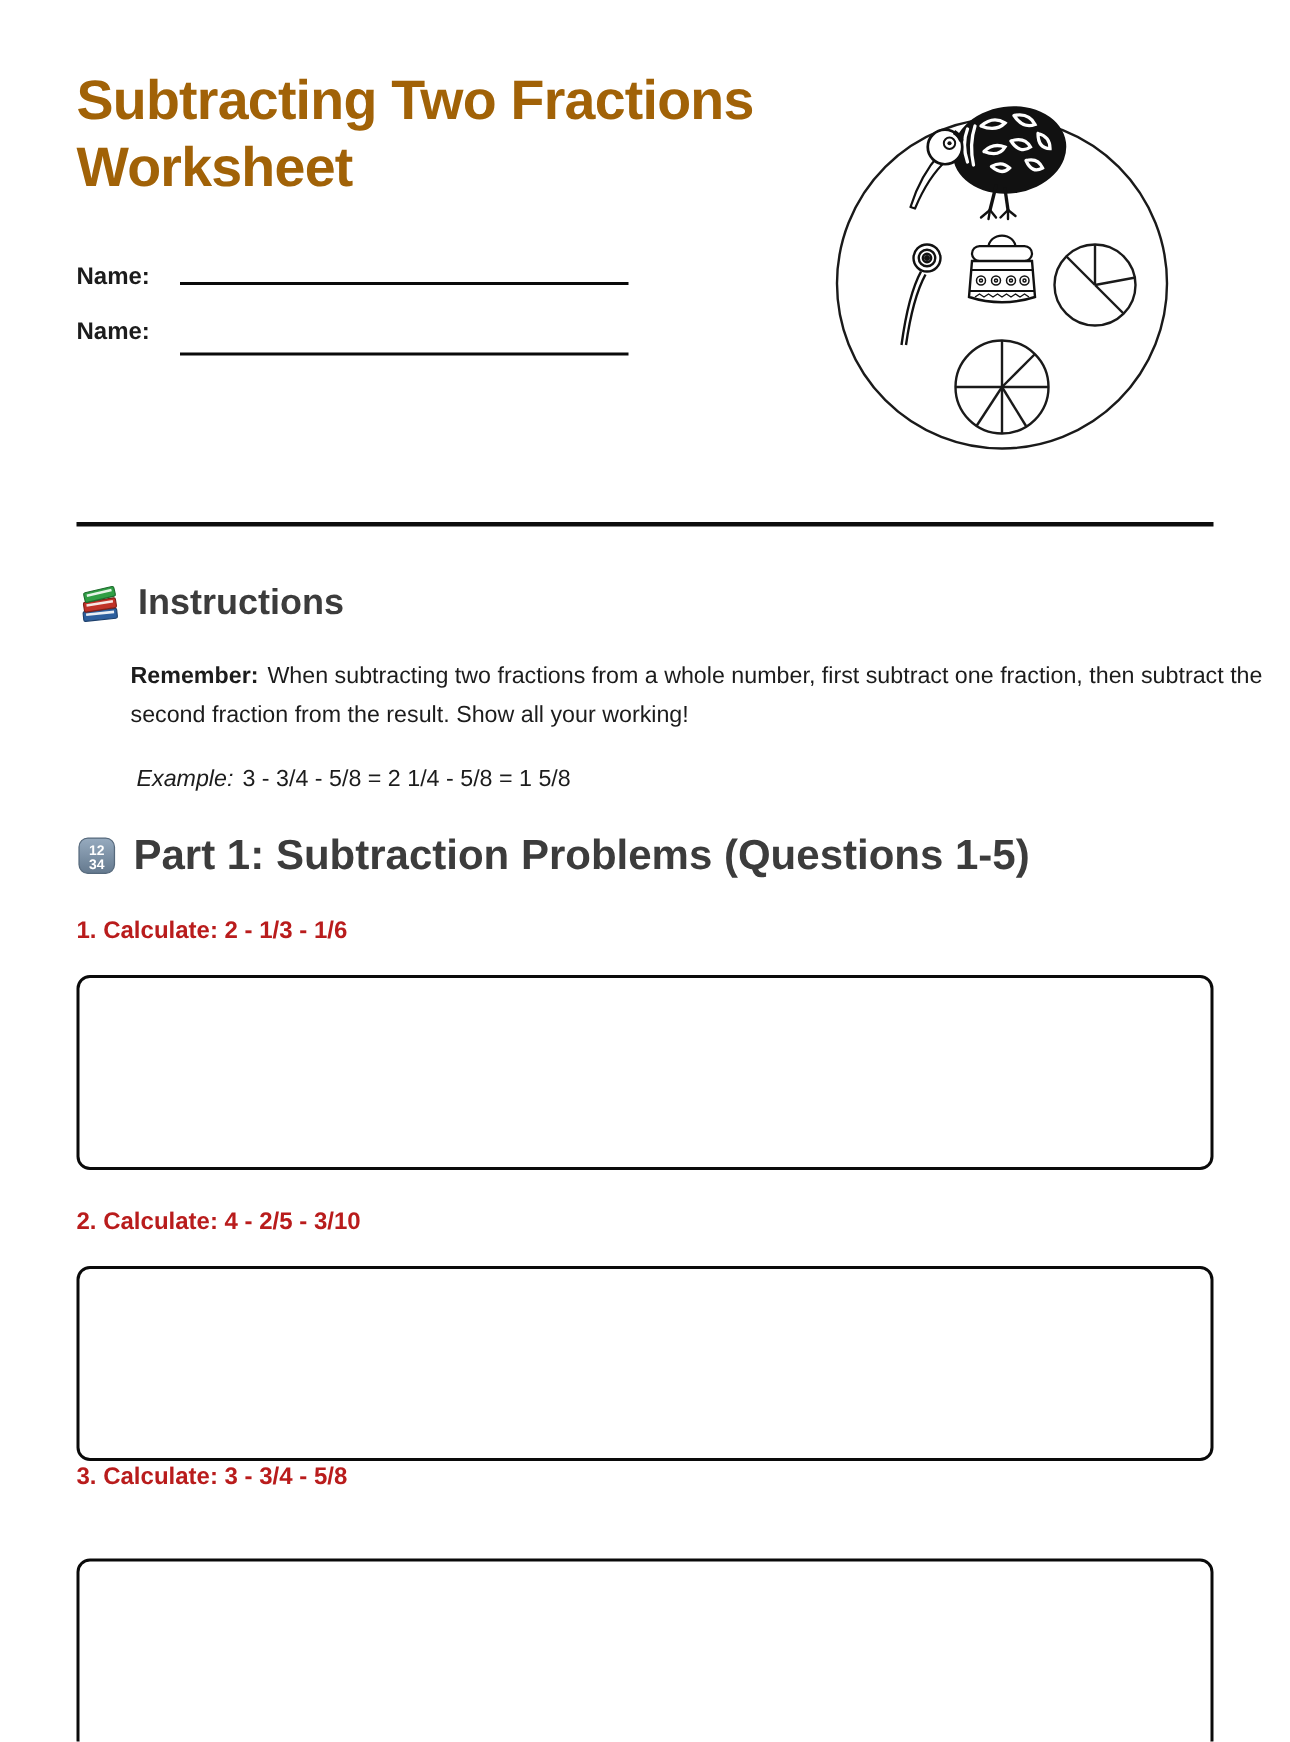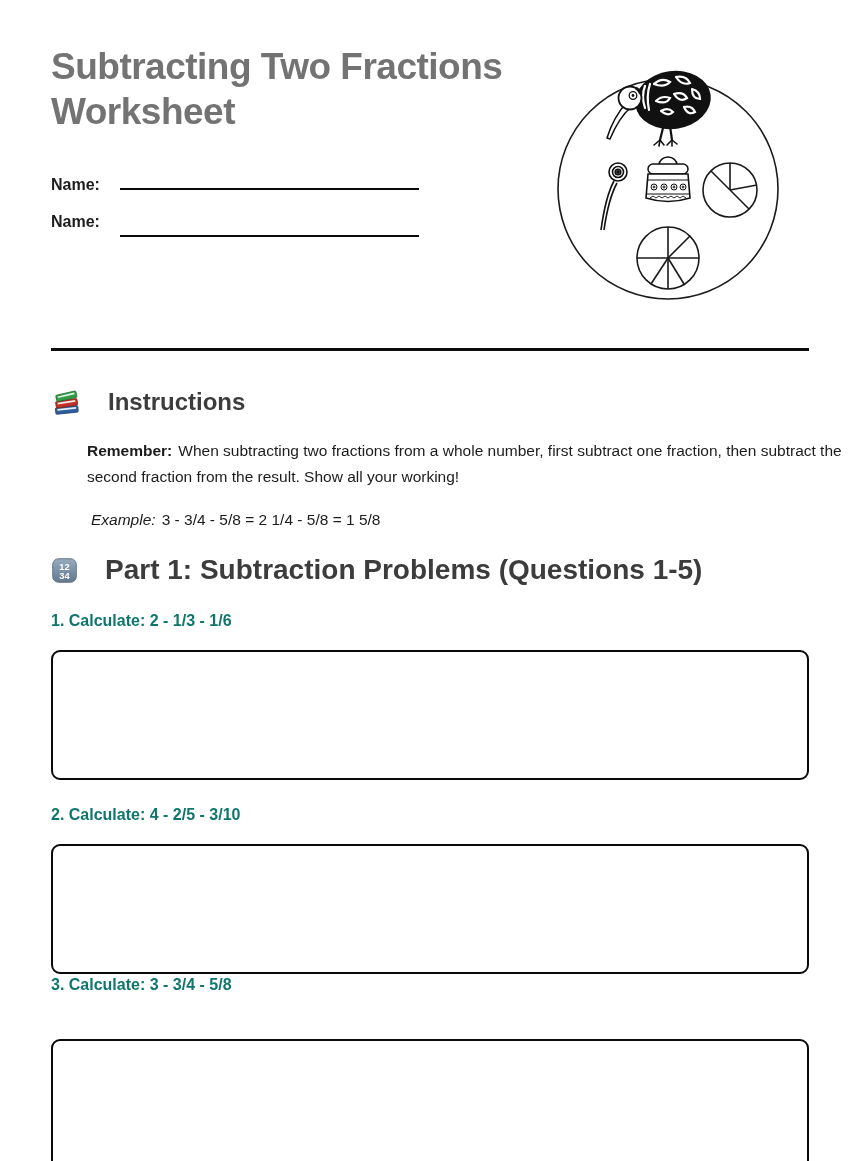--- a/index.html
+++ b/index.html
@@ -8,51 +8,51 @@
     width: 860px; height: 1161px;
     position: relative; overflow: hidden;
     font-family: "Liberation Sans", "DejaVu Sans", sans-serif;
     color: #1d1d1d;
   }
   .abs { position: absolute; }
 
   .worksheet-title {
     left: 51px; top: 44px; width: 480px;
     font-size: 37px; line-height: 45px; font-weight: 700;
-    color: #737373; letter-spacing: -0.5px;
+    color: #a16207; letter-spacing: -0.5px;
   }
 
   .field-label { font-size: 16px; font-weight: 700; color: #1c1c1c; }
   .field-line { border-bottom: 2px solid #0a0a0a; height: 22px; }
   #name-label { left: 51px; top: 176px; }
   #name-line  { left: 120px; top: 168px; width: 299px; }
   #date-label { left: 51px; top: 213px; }
   #date-line  { left: 120px; top: 215px; width: 299px; }
 
   #illustration { left: 556px; top: 58px; width: 226px; height: 246px; }
 
   .divider { left: 51px; top: 348px; width: 758px; height: 3px; background: #0d0d0d; }
 
-  .section-heading { display: flex; align-items: center; gap: 27px; }
+  .section-heading { display: flex; align-items: center; gap: 11px; }
   .section-heading .heading-text {
     font-weight: 700; color: #3c3c3c;
   }
   #instructions-heading { left: 51px; top: 387px; }
   #instructions-heading .heading-text { font-size: 24px; }
   #part1-heading { left: 51px; top: 554px; }
   #part1-heading .heading-text { font-size: 28px; }
 
   .body-text { font-size: 15.5px; line-height: 26px; color: #1c1c1c; }
   #remember-para { left: 51px; top: 438px; width: 760px; margin-left: 36px; }
   .inline-label-bold { font-weight: 700; margin-right: 6px; }
   #example-line { left: 51px; top: 507px; width: 760px; margin-left: 40px; }
   .inline-label-italic { font-style: italic; margin-right: 6px; }
 
   .question-label {
-    left: 51px; font-size: 16px; font-weight: 700; color: #0f766e;
+    left: 51px; font-size: 16px; font-weight: 700; color: #b91c1c;
   }
   #q1-label { top: 612px; }
   #q2-label { top: 806px; }
   #q3-label { top: 976px; }
 
   .answer-box {
     left: 51px; width: 758px; height: 130px;
     border: 2.5px solid #0a0a0a; border-radius: 9px;
     background: #ffffff;
   }

